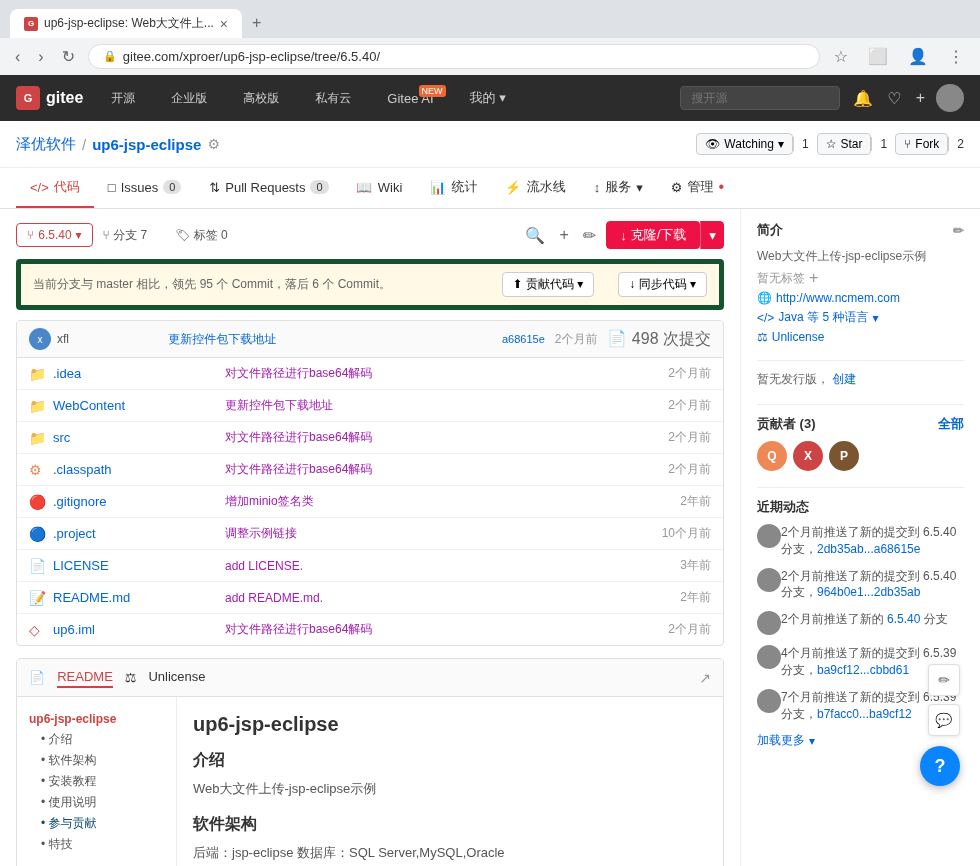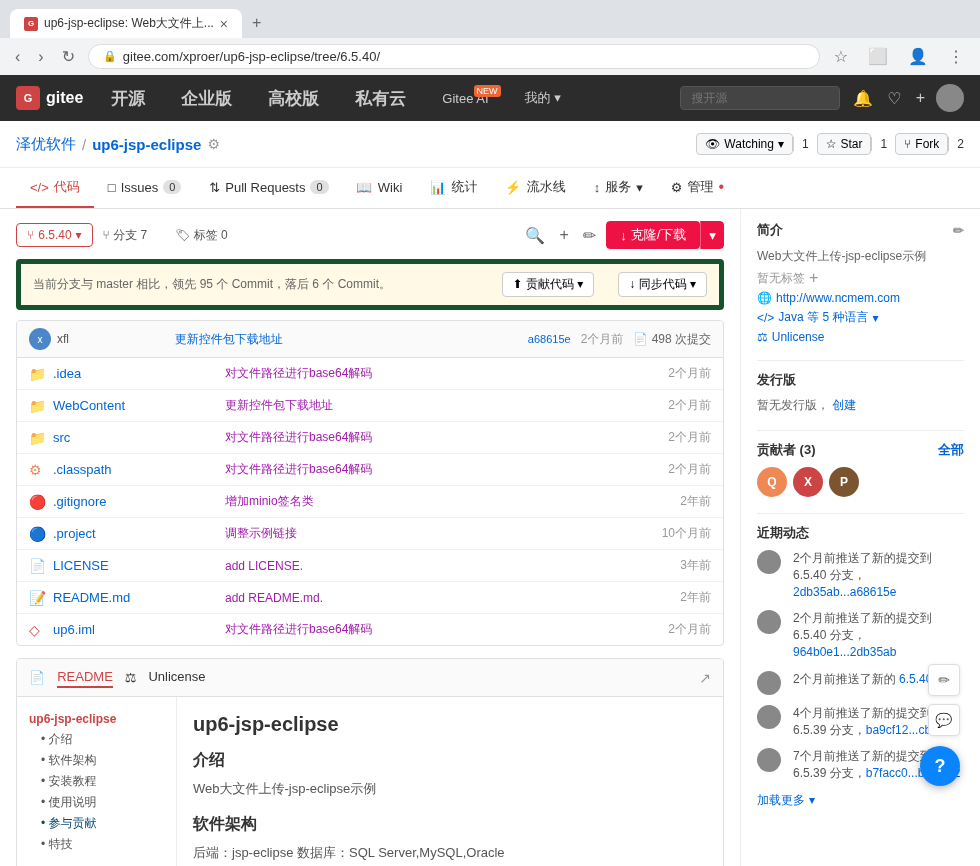--- a/index.html
+++ b/index.html
@@ -21,21 +21,21 @@
     .address-url { color: #333; font-size: 13px; }
     .browser-action-btn { background: none; border: none; cursor: pointer; color: #666; font-size: 16px; padding: 3px 6px; border-radius: 50%; }
 
     
     .page-content { background: white; }
 
     
     .top-nav { background: #2c2c2c; color: white; padding: 0 16px; display: flex; align-items: center; height: 46px; gap: 20px; }
     .gitee-logo { display: flex; align-items: center; gap: 6px; font-weight: bold; font-size: 16px; color: white; }
     .gitee-logo .logo-icon { background: #c44; color: white; width: 24px; height: 24px; border-radius: 4px; display: flex; align-items: center; justify-content: center; font-size: 11px; font-weight: bold; }
-    .nav-link { color: #ccc; font-size: 17px; cursor: pointer; padding: 4px 8px; font-weight: bold; }
+    .nav-link { color: #ccc; font-size: 12px; cursor: pointer; padding: 4px 8px; }
     .gitee-ai { color: #ccc; font-size: 13px; cursor: pointer; padding: 4px 8px; position: relative; }
     .new-badge { background: #e63; color: white; font-size: 9px; padding: 1px 3px; border-radius: 3px; position: absolute; top: -2px; right: -4px; }
     .my-btn { color: #ccc; font-size: 13px; cursor: pointer; padding: 4px 8px; display: flex; align-items: center; gap: 3px; }
     .nav-search { flex: 1; display: flex; justify-content: flex-end; gap: 10px; align-items: center; }
     .search-box { background: #444; border: 1px solid #555; border-radius: 4px; padding: 4px 10px; color: #ccc; font-size: 12px; width: 160px; }
     .nav-icons { display: flex; gap: 8px; align-items: center; }
     .nav-icon-btn { background: none; border: none; color: #ccc; font-size: 16px; cursor: pointer; padding: 3px; }
     .avatar-circle { width: 28px; height: 28px; background: #888; border-radius: 50%; overflow: hidden; }
 
     
@@ -97,21 +97,21 @@
     .sidebar-desc { font-size: 12px; color: #666; line-height: 1.5; }
     .no-tag { color: #999; font-size: 12px; }
     .sidebar-link { color: #0366d6; font-size: 12px; cursor: pointer; display: flex; align-items: center; gap: 4px; margin: 4px 0; }
     .sidebar-lang { color: #0366d6; font-size: 12px; cursor: pointer; display: flex; align-items: center; gap: 4px; margin: 4px 0; }
     .sidebar-license { color: #0366d6; font-size: 12px; cursor: pointer; display: flex; align-items: center; gap: 4px; margin: 4px 0; }
     .release-section { font-size: 12px; color: #666; }
     .create-link { color: #0366d6; cursor: pointer; }
     .contributors { display: flex; gap: 6px; margin-top: 6px; }
     .contributor-avatar { width: 30px; height: 30px; border-radius: 50%; cursor: pointer; display: flex; align-items: center; justify-content: center; color: white; font-size: 12px; font-weight: bold; }
     .activity-section { font-size: 12px; }
-    .activity-item { display: flex; gap: 12px; margin-bottom: 10px; align-items: flex-start; }
+    .activity-item { display: flex; gap: 0; margin-bottom: 10px; align-items: flex-start; }
     .activity-avatar { width: 24px; height: 24px; border-radius: 50%; flex-shrink: 0; }
     .activity-text { color: #555; font-size: 12px; line-height: 1.4; }
     .activity-link { color: #0366d6; cursor: pointer; }
     .load-more { color: #0366d6; font-size: 12px; cursor: pointer; display: flex; align-items: center; gap: 4px; }
     .edit-icon { color: #999; font-size: 13px; cursor: pointer; }
     .add-icon { color: #999; font-size: 16px; cursor: pointer; }
 
     
     .readme-section { border: 1px solid #e0e0e0; border-radius: 4px; overflow: hidden; }
     .readme-header { background: #fafafa; border-bottom: 1px solid #e0e0e0; padding: 8px 12px; display: flex; align-items: center; gap: 12px; }
@@ -316,21 +316,21 @@
       </div>
 
       <div class="file-table">
 
         <div class="file-row header-row">
           <div class="header-avatar">x</div>
           <span style="color:#555;font-size:12px;flex:1;">xfl</span>
           <span style="color:#0366d6;font-size:12px;flex:3;cursor:pointer;">更新控件包下载地址</span>
           <span class="commit-hash">a68615e</span>
           <span style="color:#999;font-size:12px;padding:0 10px;">2个月前</span>
-          <span style="color:#666;font-size:12px;">📄 498 次提交</span>
+          <span style="color:#666;font-size:16px;">📄 498 次提交</span>
         </div>
 
         <div class="file-row">
           <span class="file-icon">📁</span>
           <span class="file-name">.idea</span>
           <span class="file-commit">对文件路径进行base64解码</span>
           <span class="file-time">2个月前</span>
         </div>
         <div class="file-row">
           <span class="file-icon">📁</span>
@@ -438,23 +438,20 @@
           <span>▾</span>
         </div>
         <div class="sidebar-license">
           <span>⚖</span>
           <span>Unlicense</span>
         </div>
       </div>
       <hr class="divider">
 
       <div class="sidebar-section">
-        <div class="sidebar-title">
-          <span>发行版</span>
-        </div>
         <div class="release-section">
           <span>暂无发行版，</span>
           <span class="create-link">创建</span>
         </div>
       </div>
       <hr class="divider">
 
       <div class="sidebar-section">
         <div class="sidebar-title">
           <span>贡献者 (3)</span>

